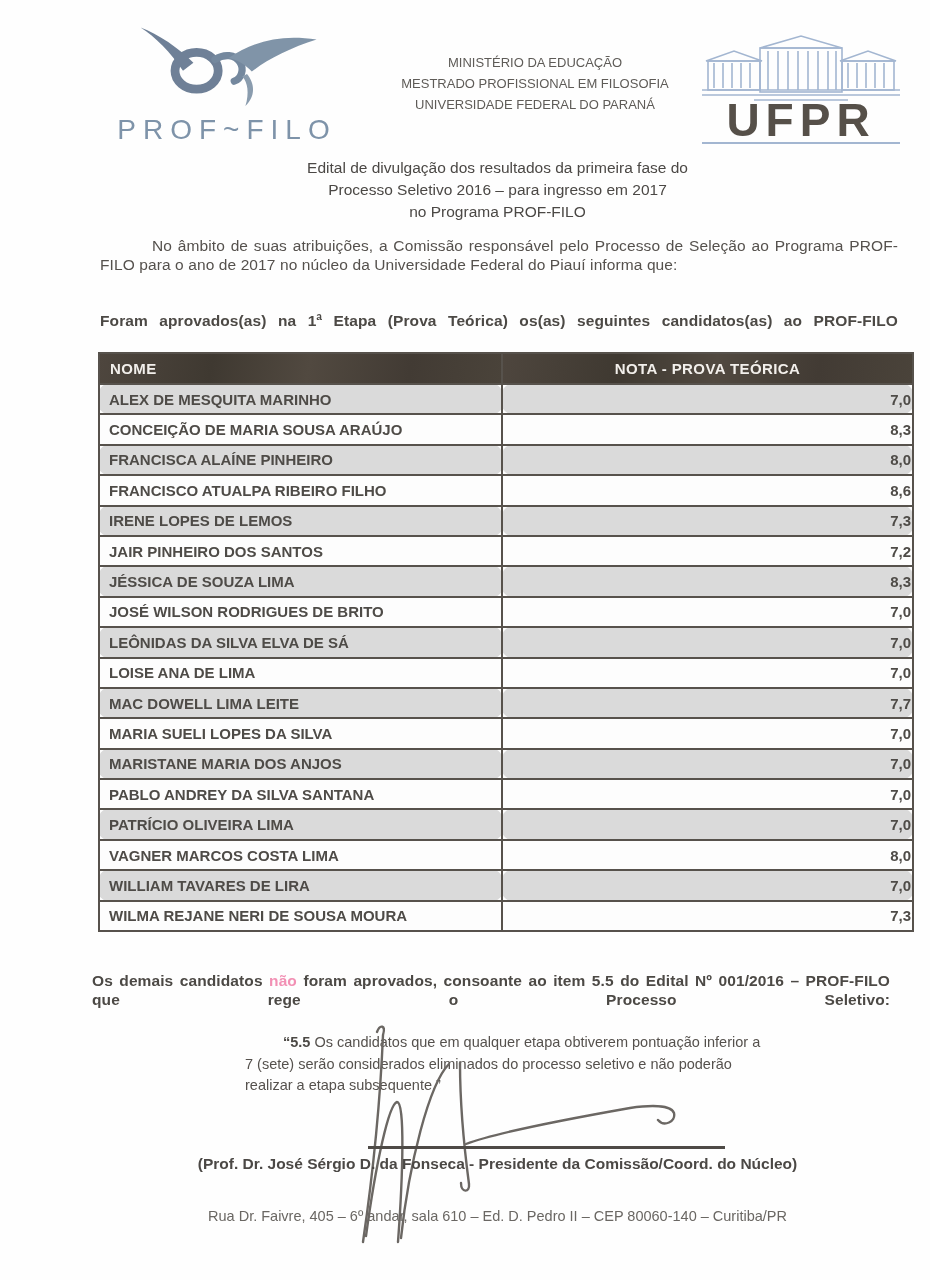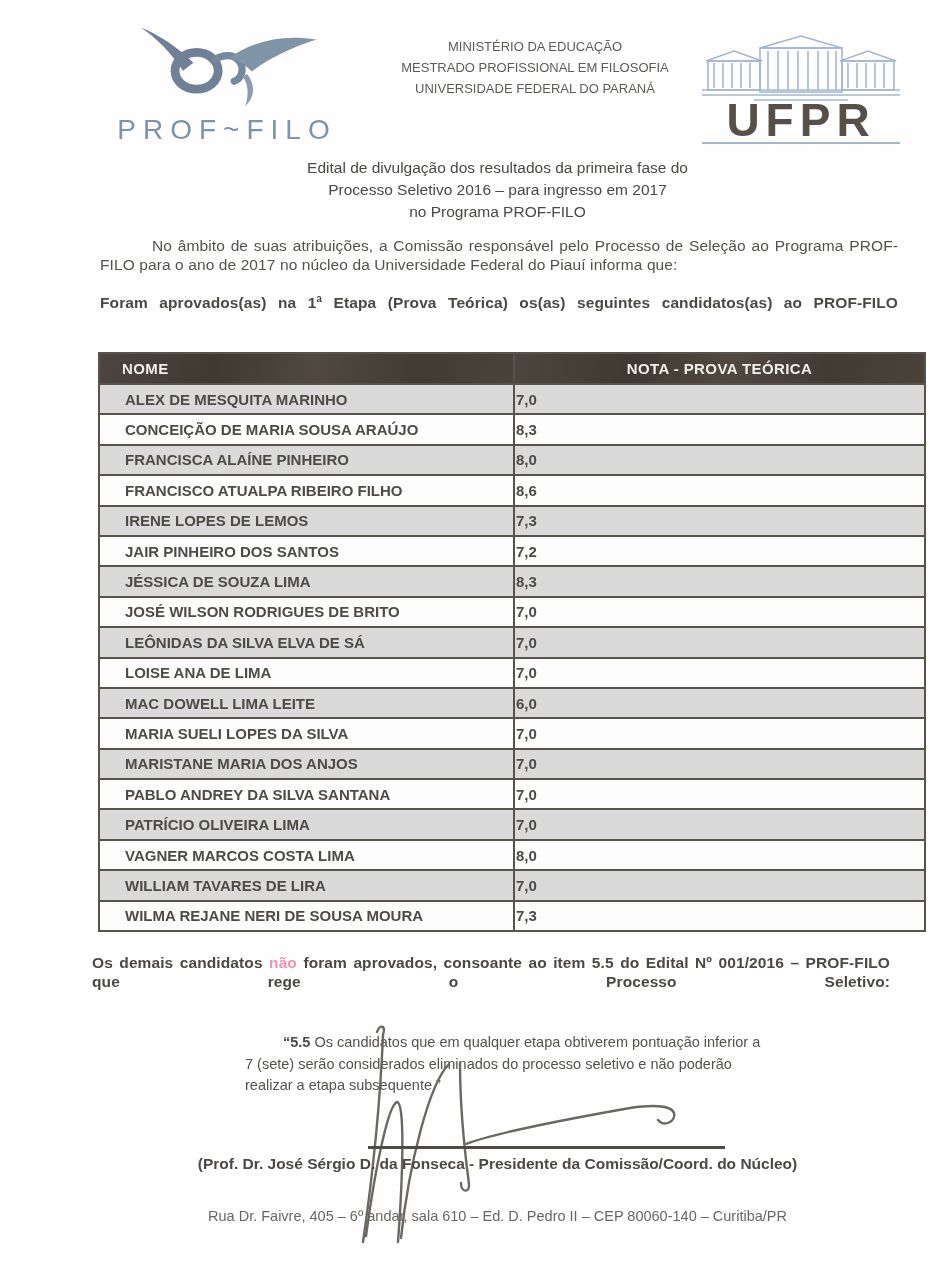--- a/index.html
+++ b/index.html
@@ -8,48 +8,48 @@
     font-family:"Liberation Sans", sans-serif;color:#54504c;overflow:hidden;
   }
   .abs{position:absolute;}
 
   
   .owl-block{left:103px;top:26px;width:248px;text-align:center;}
   .owl-wordmark{
     margin-top:4px;font-size:28px;letter-spacing:7px;color:#7e93a9;
     font-weight:400;white-space:nowrap;
   }
-  .org-lines{left:345px;top:36px;width:380px;text-align:center;
+  .org-lines{left:345px;top:52px;width:380px;text-align:center;
     font-size:13px;line-height:21px;color:#5e5b57;}
   .ufpr-block{left:698px;top:32px;width:207px;}
 
   
   .title-block{top:157px;left:100px;width:795px;text-align:center;
     font-weight:normal;font-size:15.5px;line-height:22px;color:#4b4845;}
 
   
   .para{font-size:15.5px;line-height:19px;color:#55514d;letter-spacing:.1px;}
   .intro{top:236px;left:100px;width:798px;text-align:justify;text-indent:52px;}
   .approved{top:293px;left:100px;width:798px;font-weight:bold;color:#4c4945;}
-  .force-fill{text-align:justify;text-align-last:justify;}
+  .force-fill{text-align:justify;text-align-last:justify;margin-top:18px;}
 
   
   .results-table{position:absolute;top:352px;left:98px;width:797px;
     border-collapse:collapse;table-layout:fixed;}
   .results-table th,.results-table td{
     border:2px solid #57524c;overflow:hidden;white-space:nowrap;}
   .results-table th{
     height:27px;background:#48413a;
     background-image:linear-gradient(100deg,#4e463e 0%,#3f3931 28%,#514940 52%,#423b34 77%,#4a433a 100%);
     color:#f2efeb;font-size:15px;letter-spacing:.4px;font-weight:bold;}
-  .th-name{width:390px;text-align:left;padding-left:22px;}
+  .th-name{width:390px;text-align:left;padding-left:10px;}
   .th-score{width:407px;text-align:center;}
   .results-table td{height:26.4px;font-weight:bold;font-size:15px;color:#4e4b47;}
-  .results-table td:first-child{padding-left:25px;}
-  .results-table td:last-child{text-align:left;}
+  .results-table td:first-child{padding-left:9px;border-radius:9px;}
+  .results-table td:last-child{text-align:right;border-radius:10px;}
   .results-table tbody tr:nth-child(odd) td{background:#dadada;}
   .results-table tbody tr:nth-child(even) td{background:#fdfdfd;}
 
   
   .rejection{top:953px;left:92px;width:798px;font-weight:bold;color:#4c4945;}
   .pink{color:#f290b4;}
 
   
   .quote{top:1032px;left:245px;width:522px;font-size:14.5px;line-height:21.5px;
     color:#55514d;text-indent:38px;}
@@ -176,21 +176,21 @@
       <tr>
         <td>LEÔNIDAS DA SILVA ELVA DE SÁ</td>
         <td>7,0</td>
       </tr>
       <tr>
         <td>LOISE ANA DE LIMA</td>
         <td>7,0</td>
       </tr>
       <tr>
         <td>MAC DOWELL LIMA LEITE</td>
-        <td>6,0</td>
+        <td>7,7</td>
       </tr>
       <tr>
         <td>MARIA SUELI LOPES DA SILVA</td>
         <td>7,0</td>
       </tr>
       <tr>
         <td>MARISTANE MARIA DOS ANJOS</td>
         <td>7,0</td>
       </tr>
       <tr>

